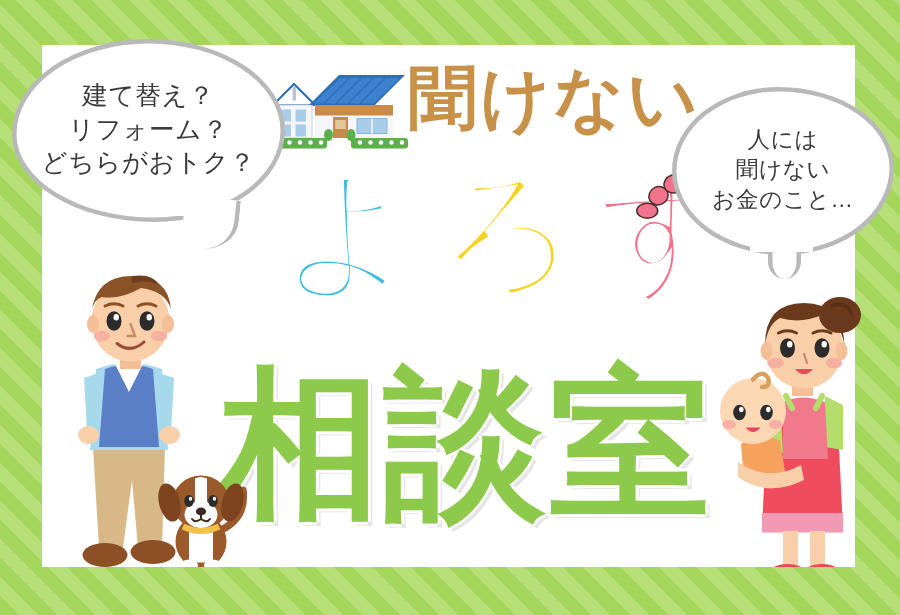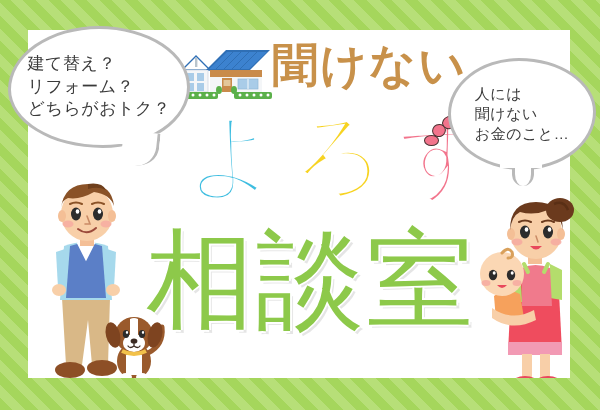--- a/index.html
+++ b/index.html
@@ -29,21 +29,21 @@
   }
   .bubble-left{
     left:8px;top:26px;width:182px;height:122px;
     border-radius:50% 50% 48% 52% / 52% 50% 50% 48%;
   }
   .bubble-right{
     left:448px;top:58px;width:148px;height:112px;
     border-radius:48% 52% 50% 50% / 50% 48% 52% 50%;
   }
   .bubble-text{
-    text-align:left;line-height:1.35;color:#3a3a3a;
+    text-align:center;line-height:1.35;color:#3a3a3a;
     letter-spacing:0.5px;white-space:pre-line;
   }
   .bubble-left .bubble-text{font-size:17px;}
   .bubble-right .bubble-text{font-size:15px;}
   .tail{position:absolute;}
   .tail-left{
     left:122px;top:132px;width:34px;height:34px;
     background:#ffffff;border-right:3px solid #b9b9b9;
     border-radius:0 0 60% 0;
     transform:rotate(6deg);
@@ -70,22 +70,22 @@
   }
   .title-yorosu{
     position:absolute;left:186px;top:108px;
     font-size:92px;font-weight:bold;line-height:1;
     letter-spacing:12px;white-space:nowrap;text-align:center;
   }
   .ch-yo{color:#3ebde0;-webkit-text-stroke:2px #ffffff;}
   .ch-ro{color:#f7d321;-webkit-text-stroke:2px #ffffff;}
   .ch-su{color:#f2748c;-webkit-text-stroke:2px #ffffff;}
   .title-soudan{
-    position:absolute;left:146px;top:226px;
-    font-size:108px;font-weight:normal;line-height:1;
+    position:absolute;left:146px;top:242px;
+    font-size:108px;font-weight:bold;line-height:1;
     letter-spacing:2px;white-space:nowrap;
     color:#8dc94a;
     text-shadow:
       2px 0 0 #ffffff, -2px 0 0 #ffffff,
       0 2px 0 #ffffff, 0 -2px 0 #ffffff,
       3px 3px 0 rgba(0,0,0,0.10);
   }
   
   .dot{position:absolute;border-radius:50%;background:#f2748c;
        border:1.5px solid #4a3030;}

